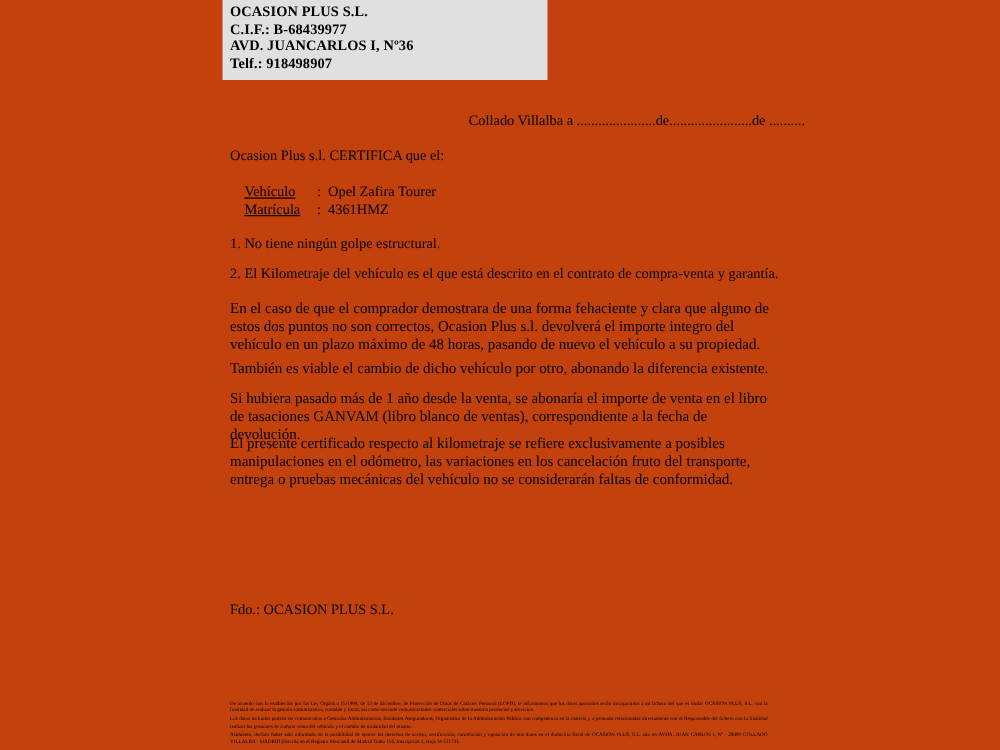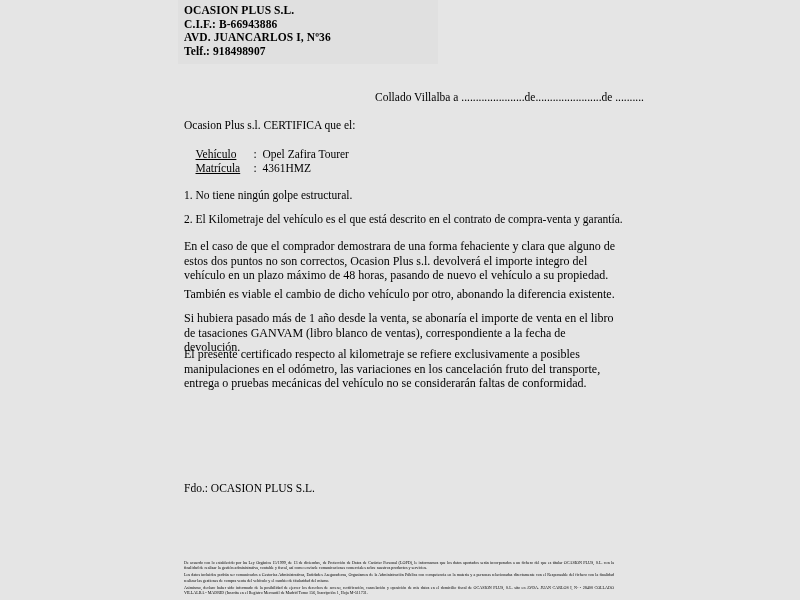--- a/index.html
+++ b/index.html
@@ -15,21 +15,21 @@
     color: #000000;
     overflow: hidden;
   }
 
   .page {
     position: absolute;
     left: 0;
     top: 0;
     width: 800px;
     height: 600px;
-    background: #e5e5e5;
+    background: #c2410c;
   }
 
   
   .letterhead {
     position: absolute;
     left: 178px;
     top: 0px;
     width: 260px;
     background: #e0e0e0;
     padding: 4px 6px 6px 6px;
@@ -113,21 +113,21 @@
     margin: 0 0 1.5px 0;
   }
 </style>
 </head>
 <body>
 
 <div class="page">
 
   <div class="letterhead">
     <div>OCASION PLUS S.L.</div>
-    <div>C.I.F.: B-66943886</div>
+    <div>C.I.F.: B-68439977</div>
     <div>AVD. JUANCARLOS I, Nº36</div>
     <div>Telf.: 918498907</div>
   </div>
 
   <div class="place-line">Collado Villalba a ......................de.......................de ..........</div>
 
   <div class="cert-intro">Ocasion Plus s.l. CERTIFICA que el:</div>
 
   <div class="field-row row-vehiculo">
     <span class="label">Vehículo</span><span>:  Opel Zafira Tourer</span>

